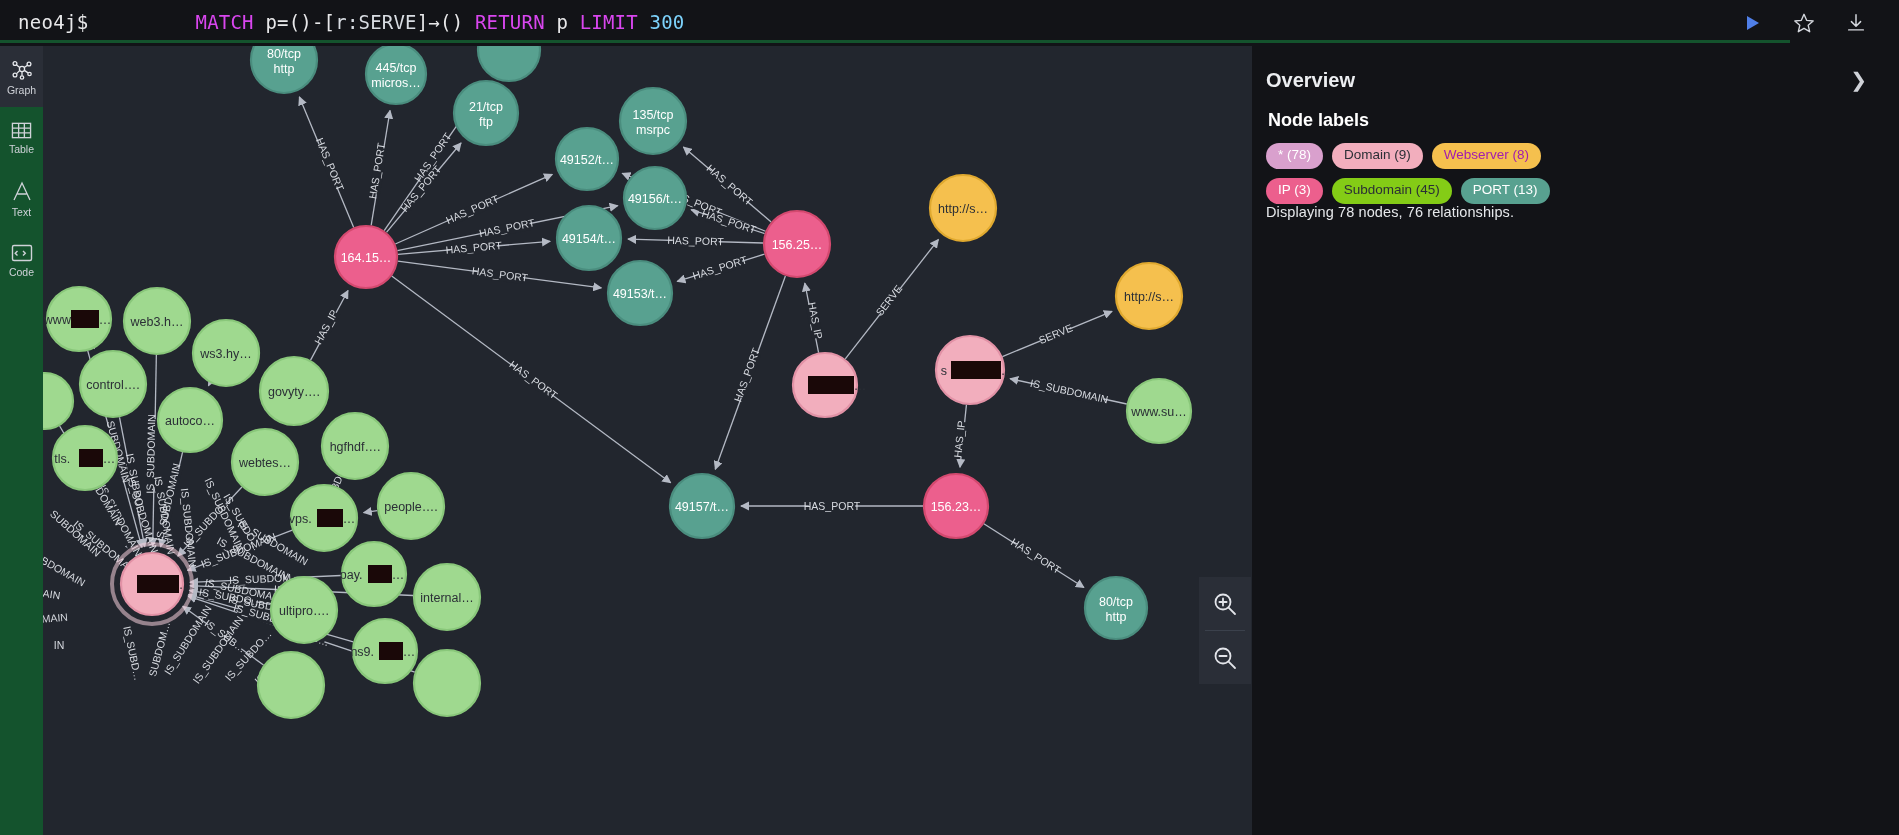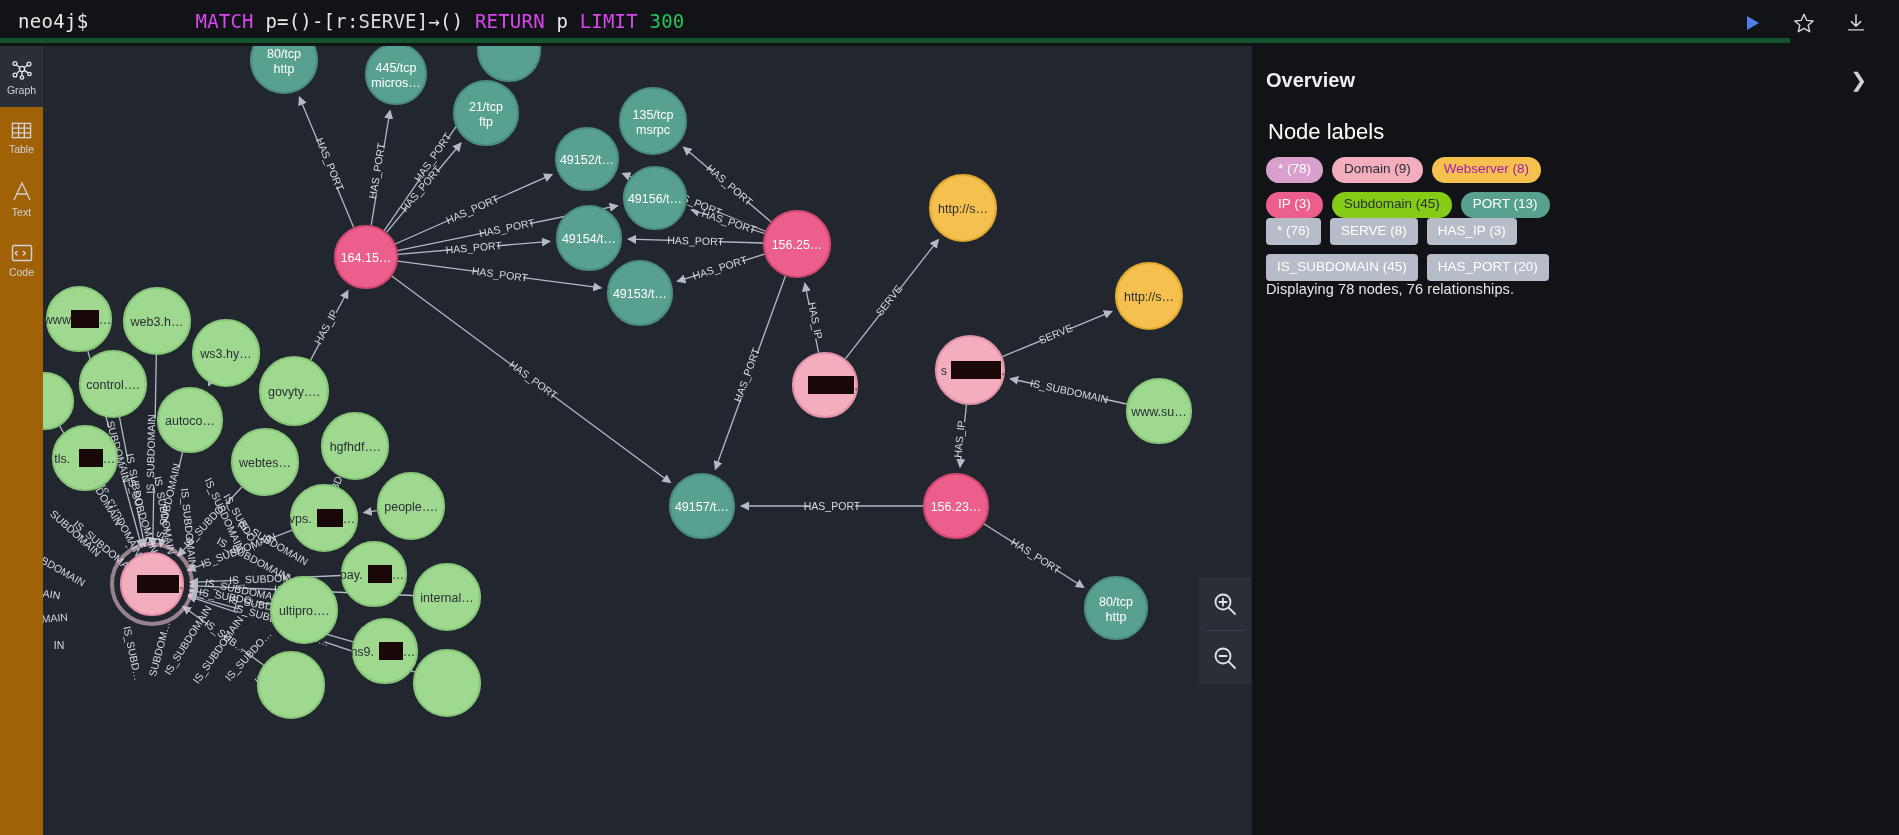--- a/index.html
+++ b/index.html
@@ -3,48 +3,48 @@
 <meta charset="utf-8">
 <style>
   html,body{margin:0;padding:0;background:#22262e;}
   body{width:1899px;height:835px;overflow:hidden;font-family:"Liberation Sans",sans-serif;}
   #app{position:relative;width:1899px;height:835px;background:#22262e;}
 
   
   #querybar{position:absolute;left:0;top:0;width:1899px;height:46px;background:#121317;
             display:flex;align-items:center;box-sizing:border-box;}
   #qbar-inner{position:absolute;left:0;top:3px;width:1790px;height:40px;background:#121317;
-              border-bottom:5px solid #14532d;display:flex;align-items:center;padding-left:18px;box-sizing:border-box;}
+              border-bottom:3px solid #14532d;display:flex;align-items:center;padding-left:18px;box-sizing:border-box;}
   .prompt{font-family:"DejaVu Sans Mono",monospace;font-size:19px;color:#e8e8ea;letter-spacing:.3px;}
   .q{font-family:"DejaVu Sans Mono",monospace;font-size:19px;letter-spacing:.2px;white-space:pre;}
   .kw{color:#d946ef;}
   .pn{color:#e8e8ea;}
   .rel{color:#d9dde3;margin-top:12px;}
-  .num{color:#22c55e;}
+  .num{color:#7dd3fc;}
   #qbtns{position:absolute;right:0;top:0;height:46px;display:flex;align-items:center;gap:26px;padding-right:30px;}
   .qbtn{width:26px;height:26px;display:flex;align-items:center;justify-content:center;cursor:pointer;}
 
   
-  #rail{position:absolute;left:0;top:46px;width:43px;height:789px;background:#a16207;}
+  #rail{position:absolute;left:0;top:46px;width:43px;height:789px;background:#14532d;}
   .rail-item{width:43px;height:61px;display:flex;flex-direction:column;align-items:center;
              justify-content:center;gap:3px;cursor:pointer;color:#cfd2d8;}
   .rail-item.active{background:#2a2e37;}
   .rail-lab{font-size:10.5px;color:#cfd2d8;line-height:1;}
 
   
   #canvas{position:absolute;left:43px;top:46px;width:1209px;height:789px;background:#22262e;overflow:hidden;}
   #canvas svg{position:absolute;left:0;top:0;}
 
   
   #overview{position:absolute;left:1252px;top:46px;width:647px;height:789px;background:#121317;
             padding:22px 28px 0 14px;box-sizing:border-box;}
   #ov-head{display:flex;align-items:center;justify-content:space-between;}
   #ov-title{font-size:20px;color:#eceef1;font-weight:700;}
   #ov-collapse{color:#cfd2d8;font-size:20px;cursor:pointer;padding:0 4px;}
-  .ov-sec{font-size:22px;font-weight:normal;color:#ffffff;margin:27px 0 12px 2px;}
+  .ov-sec{font-size:18px;font-weight:bold;color:#ffffff;margin:18px 0 12px 2px;}
   .chips{display:flex;flex-wrap:wrap;gap:9px;max-width:300px;}
   .chip{border-radius:14px;padding:4px 12px 5px;font-size:13.5px;line-height:1.25;
         white-space:nowrap;cursor:pointer;}
   .rchips{display:flex;flex-wrap:wrap;gap:9px;max-width:300px;}
   .rchip{background:#b6bcc8;color:#ffffff;border-radius:4px;padding:5px 11px 6px;
          font-size:13.5px;line-height:1.2;white-space:nowrap;cursor:pointer;}
   #ov-status{font-size:14.5px;color:#e6e8eb;letter-spacing:.1px;}
 
   
   #zoomctl{position:absolute;left:1199px;top:577px;width:52px;height:107px;background:#2a2e37;}
@@ -480,24 +480,17 @@
     <div class="ov-sec">Node labels</div>
     <div class="chips" id="node-label-chips">
         <div class="chip" style="background: rgb(217, 160, 205); color: rgb(255, 255, 255);">* (78)</div>
         <div class="chip" style="background: rgb(242, 174, 189); color: rgb(43, 47, 54);">Domain (9)</div>
         <div class="chip" style="background: rgb(245, 192, 78); color: #a21caf;">Webserver (8)</div>
         <div class="chip" style="background: rgb(236, 95, 141); color: rgb(255, 255, 255);">IP (3)</div>
         <div class="chip" style="background: #84cc16; color: rgb(43, 47, 54);">Subdomain (45)</div>
         <div class="chip" style="background: rgb(88, 161, 144); color: rgb(255, 255, 255);">PORT (13)</div>
       </div>
 
-    <div class="rchips" id="rel-type-chips">
-        <div class="rchip">* (76)</div>
-        <div class="rchip">SERVE (8)</div>
-        <div class="rchip">HAS_IP (3)</div>
-        <div class="rchip">IS_SUBDOMAIN (45)</div>
-        <div class="rchip">HAS_PORT (20)</div>
-      </div>
 
     <div id="ov-status">Displaying 78 nodes, 76 relationships.</div>
   </div>
 
 </div>
 
 </body></html>

